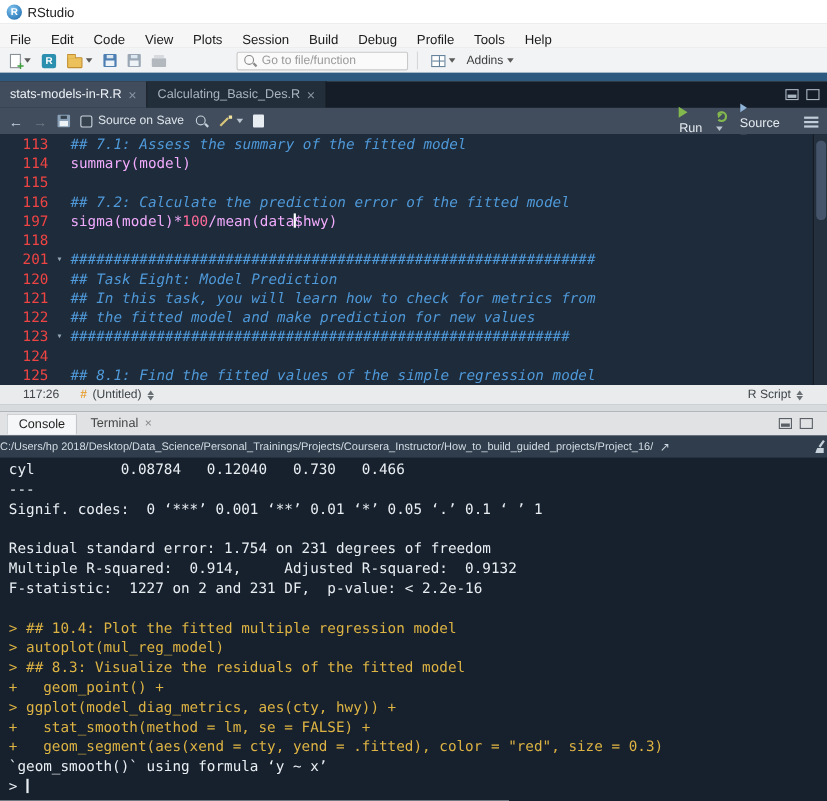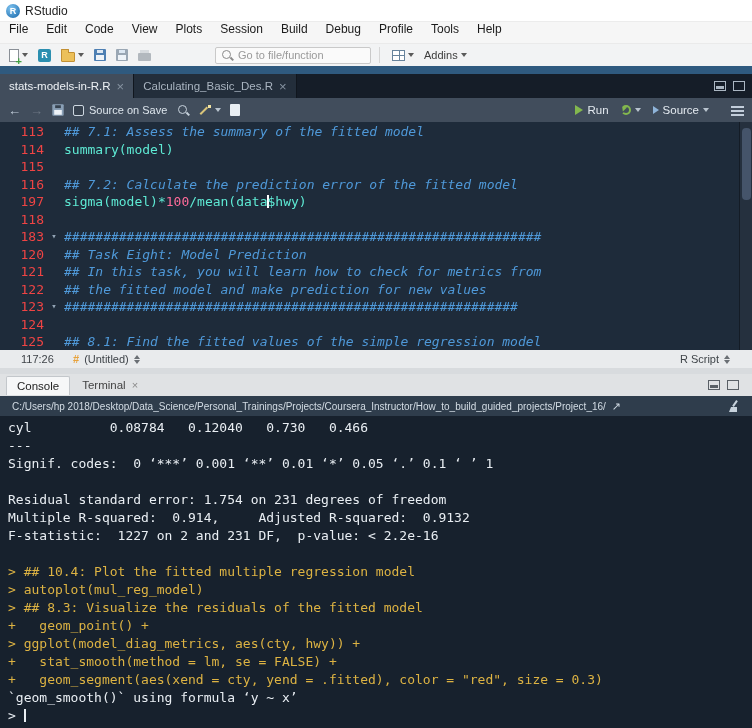--- a/index.html
+++ b/index.html
@@ -5,21 +5,21 @@
   * { margin:0; padding:0; box-sizing:border-box; }
   html,body { width:752px; height:728px; overflow:hidden; font-family:"Liberation Sans",sans-serif; background:#fff; }
   .app { width:752px; height:728px; display:flex; flex-direction:column; }
 
   
   .titlebar { height:22px; background:#ffffff; display:flex; align-items:center; gap:5px; padding-left:6px; border-bottom:1px solid #ececec; flex:none; }
   .logo { width:14px; height:14px; border-radius:50%; background:radial-gradient(circle at 35% 30%, #7ec3f0, #1565a8); color:#fff; font-size:9px; font-weight:bold; display:flex; align-items:center; justify-content:center; }
   .title-text { font-size:12px; color:#222; }
 
   
-  .menubar { height:22px; background:#f6f6f6; display:flex; align-items:flex-start; border-bottom:1px solid #eaeaea; flex:none; }
+  .menubar { height:22px; background:#f6f6f6; display:flex; align-items:flex-end; border-bottom:1px solid #eaeaea; flex:none; }
   .menu-item { padding:0 9px; font-size:12px; color:#1b1b1b; display:flex; align-items:center; }
 
   
   .toolbar { height:22px; background:#f2f3f4; display:flex; align-items:center; gap:2px; padding:0 5px; flex:none; }
   .tb-btn { display:flex; align-items:center; gap:3px; padding:2px 4px; border-radius:2px; }
   .caret { width:0; height:0; border-left:3px solid transparent; border-right:3px solid transparent; border-top:4px solid #5a5a5a; }
   .caret.lt { border-top-color:#b9c4cf; }
   .i-page { position:relative; width:10px; height:13px; background:#fff; border:1px solid #8a9097; }
   .i-page::after { content:"+"; position:absolute; right:-4px; bottom:-6px; color:#3fa03f; font-weight:bold; font-size:11px; }
   .i-proj { width:13px; height:13px; background:#2b8fb0; border-radius:2px; color:#fff; font-size:9px; font-weight:bold; display:flex; align-items:center; justify-content:center; }
@@ -66,35 +66,35 @@
   .nav-arrow { font-size:13px; color:#c3cedb; line-height:1; }
   .nav-arrow.dim { color:#6b7683; }
   .sos { display:flex; align-items:center; gap:5px; color:#dde5ec; font-size:11px; }
   .checkbox { width:11px; height:11px; border:1px solid #cdd7e0; border-radius:2px; background:#37424f; display:inline-block; }
   .wand-group { display:flex; align-items:center; gap:3px; }
   .i-wand { position:relative; width:13px; height:13px; display:inline-block; }
   .i-wand::before { content:""; position:absolute; left:2px; bottom:2px; width:10px; height:2px; background:#d9c57a; transform:rotate(-45deg); transform-origin:left bottom; }
   .i-wand::after { content:""; position:absolute; right:1px; top:1px; width:3px; height:3px; background:#f2e3a0; }
   .i-report { width:10px; height:12px; background:#e8edf2; border-radius:1px; }
   .right-group { margin-left:auto; display:flex; align-items:center; gap:12px; }
-  .ed-btn { display:flex; align-items:center; gap:4px; color:#e4eaf0; font-size:11.5px; }
+  .ed-btn { display:flex; gap:4px; color:#e4eaf0; font-size:11.5px;flex-direction:column; }
   .i-run { width:0; height:0; border-top:5px solid transparent; border-bottom:5px solid transparent; border-left:8px solid #83b84e; }
   .i-rerun { width:10px; height:10px; border:2px solid #83b84e; border-radius:50%; border-left-color:transparent; position:relative; display:inline-block; }
   .i-rerun::after { content:""; position:absolute; left:-4px; top:-3px; border:3px solid transparent; border-right:4px solid #83b84e; transform:rotate(45deg); }
   .i-source { width:0; height:0; border-top:4px solid transparent; border-bottom:4px solid transparent; border-left:6px solid #8fb4d9; }
   .i-outline { width:13px; height:11px; position:relative; margin-left:10px; }
   .i-outline::before { content:""; position:absolute; left:0; top:1px; width:13px; height:2px; background:#c3cedb; box-shadow:0 4px 0 #c3cedb, 0 8px 0 #c3cedb; }
 
   .editor { position:relative; height:228px; background:#1e2b3a; font-family:"DejaVu Sans Mono",monospace; font-size:13px; line-height:17.5px; overflow:hidden; padding-top:1px; flex:none; }
   .code-line { display:flex; height:17.5px; white-space:pre; }
   .gutter { display:inline-block; width:44px; text-align:right; color:#ef4444; flex:none; }
   .fold { display:inline-block; width:20px; color:#93a4b5; font-size:9px; text-align:center; flex:none; white-space:pre; }
   .code-text { white-space:pre; }
   .tok-comment { color:#4f99d9; font-style:italic; }
-  .tok-code { color:#5eead4; }
+  .tok-code { color:#f0abfc; }
   .tok-number { color:#ff6b9a; }
   .cursor { display:inline-block; width:2px; height:13px; background:#ffffff; margin:0 -1px; vertical-align:-2px; }
   .scrollbar { position:absolute; top:0; right:0; bottom:0; width:13px; background:#25303e; border-left:1px solid #141c26; }
   .thumb { position:absolute; top:6px; left:2px; width:9px; height:72px; background:#45546a; border-radius:4px; }
 
   .editor-status { height:18px; background:#e9ebed; display:flex; align-items:center; font-size:11px; color:#3f4449; padding:0 21px; gap:8px; flex:none; }
   .pos { width:44px; }
   .section-dd, .type-dd { display:flex; align-items:center; gap:5px; }
   .type-dd { margin-left:auto; }
   .hash { color:#e8a33d; font-weight:bold; }
@@ -104,21 +104,21 @@
 
   .splitter { height:6px; background:#d8dbde; flex:none; }
 
   
   .console-pane { flex:1; display:flex; flex-direction:column; background:#17212d; }
   .console-tabbar { height:22px; background:#e0e2e4; display:flex; justify-content:space-between; align-items:center; padding:0 6px; flex:none; }
   .ctabs { display:flex; align-items:center; height:100%; gap:2px; }
   .ctab { height:19px; display:flex; align-items:center; gap:6px; padding:0 10px; font-size:11.5px; color:#444; }
   .ctab.active { background:#f6f7f8; border:1px solid #c3c7cb; border-bottom:none; border-radius:2px 2px 0 0; color:#1d1d1d; }
   .ctab-close { color:#8a8a8a; font-size:11px; }
-  .console-path { height:20px; background:#2f3d4c; display:flex; align-items:center; padding:0 12px; gap:6px; font-size:10px; color:#d3dce4; flex:none; }
+  .console-path { height:20px; background:#2f3d4c; display:flex; align-items:center; padding:0 0; gap:6px; font-size:10px; color:#d3dce4; flex:none; }
   .path-text { white-space:nowrap; overflow:hidden; }
   .i-goto-dir { font-size:11px; color:#cfd9e2; }
   .spacer { flex:1; }
   .i-broom { position:relative; width:14px; height:14px; }
   .i-broom::before { content:""; position:absolute; left:8px; top:1px; width:2px; height:7px; background:#c7d2dc; transform:rotate(35deg); }
   .i-broom::after { content:""; position:absolute; left:3px; bottom:1px; width:8px; height:5px; background:#c7d2dc; clip-path:polygon(0 100%, 25% 0, 100% 0, 100% 100%); }
   .console-output { flex:1; padding:3px 0 0 8px; font-family:"DejaVu Sans Mono",monospace; font-size:13px; line-height:18px; overflow:hidden; }
   .console-line { white-space:pre; height:18px; }
   .console-line.output { color:#e9eef3; }
   .console-line.command { color:#ddb343; }
@@ -238,21 +238,21 @@
     </div>
 
     <div class="editor">
       <div>
           <div class="code-line"><span class="gutter">113</span><span class="fold"> </span><span class="code-text"><span class="tok-comment">## 7.1: Assess the summary of the fitted model</span></span></div>
           <div class="code-line"><span class="gutter">114</span><span class="fold"> </span><span class="code-text"><span class="tok-code">summary(model)</span></span></div>
           <div class="code-line"><span class="gutter">115</span><span class="fold"> </span><span class="code-text"></span></div>
           <div class="code-line"><span class="gutter">116</span><span class="fold"> </span><span class="code-text"><span class="tok-comment">## 7.2: Calculate the prediction error of the fitted model</span></span></div>
           <div class="code-line"><span class="gutter">197</span><span class="fold"> </span><span class="code-text"><span class="tok-code">sigma(model)*</span><span class="tok-number">100</span><span class="tok-code">/mean(data</span><span class="cursor"></span><span class="tok-code">$hwy)</span></span></div>
           <div class="code-line"><span class="gutter">118</span><span class="fold"> </span><span class="code-text"></span></div>
-          <div class="code-line"><span class="gutter">183</span><span class="fold">▾</span><span class="code-text"><span class="tok-comment">#############################################################</span></span></div>
+          <div class="code-line"><span class="gutter">201</span><span class="fold">▾</span><span class="code-text"><span class="tok-comment">#############################################################</span></span></div>
           <div class="code-line"><span class="gutter">120</span><span class="fold"> </span><span class="code-text"><span class="tok-comment">## Task Eight: Model Prediction</span></span></div>
           <div class="code-line"><span class="gutter">121</span><span class="fold"> </span><span class="code-text"><span class="tok-comment">## In this task, you will learn how to check for metrics from</span></span></div>
           <div class="code-line"><span class="gutter">122</span><span class="fold"> </span><span class="code-text"><span class="tok-comment">## the fitted model and make prediction for new values</span></span></div>
           <div class="code-line"><span class="gutter">123</span><span class="fold">▾</span><span class="code-text"><span class="tok-comment">##########################################################</span></span></div>
           <div class="code-line"><span class="gutter">124</span><span class="fold"> </span><span class="code-text"></span></div>
           <div class="code-line"><span class="gutter">125</span><span class="fold"> </span><span class="code-text"><span class="tok-comment">## 8.1: Find the fitted values of the simple regression model</span></span></div>
         </div>
       <div class="scrollbar">
         <div class="thumb"></div>
       </div>

